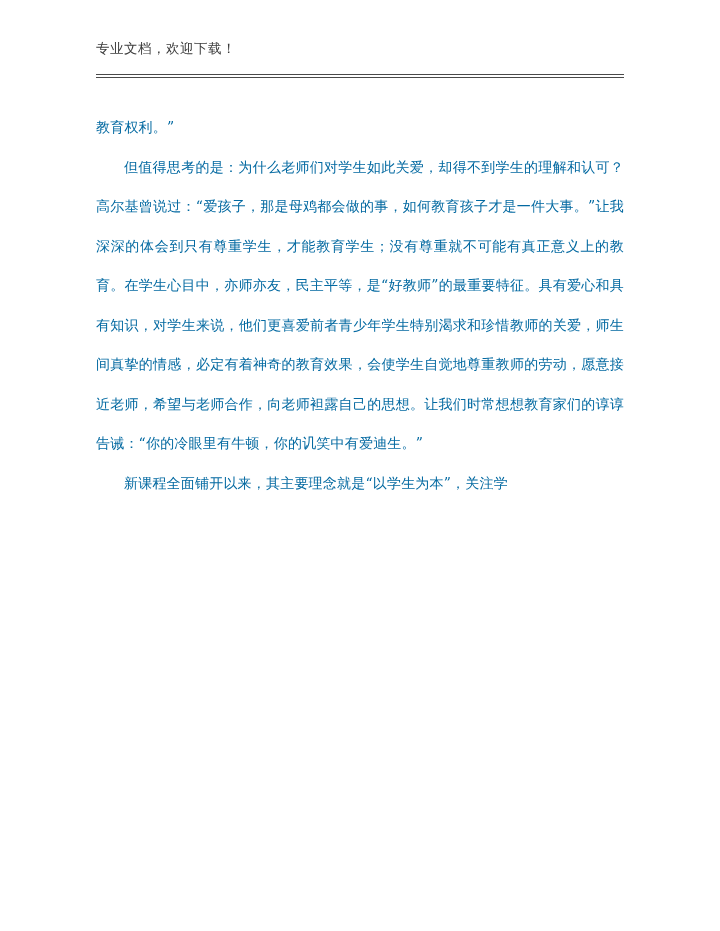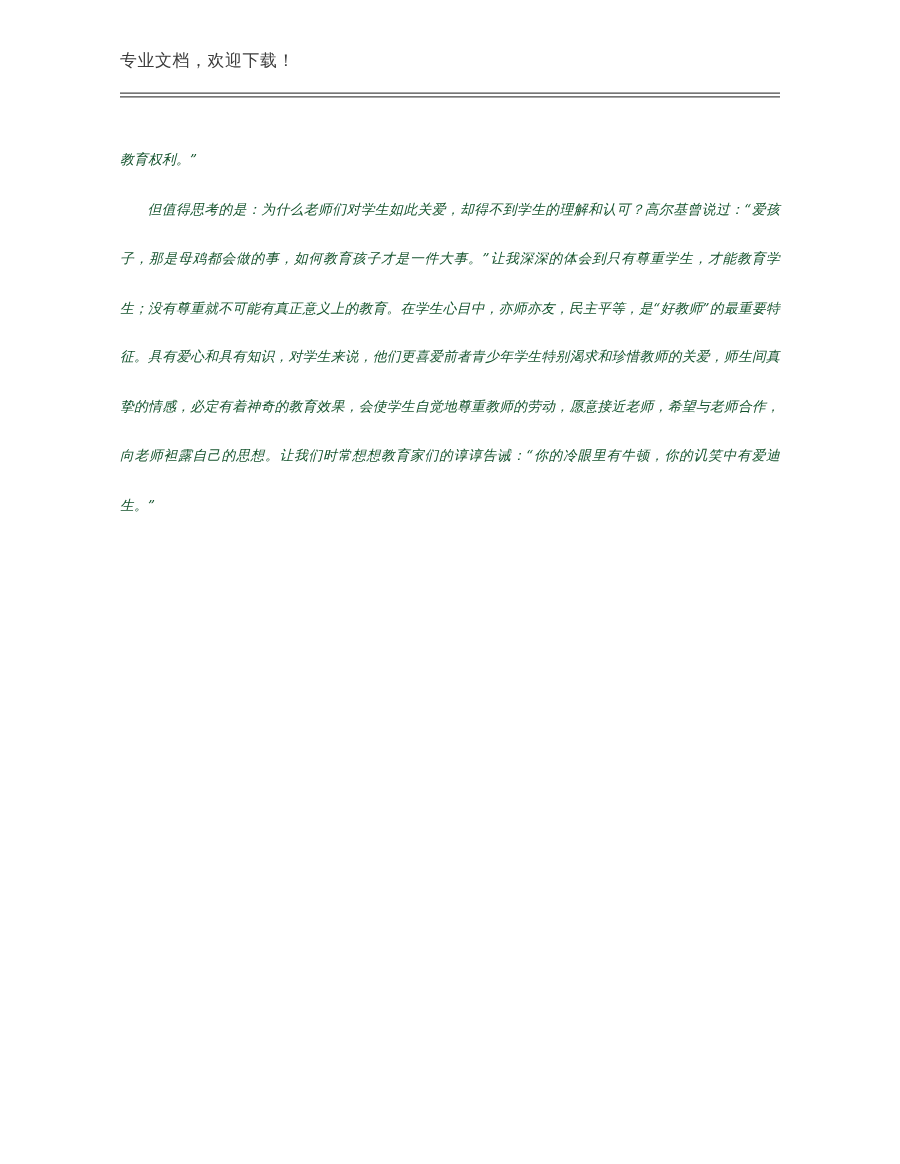--- a/index.html
+++ b/index.html
@@ -48,42 +48,42 @@
     border-top: 1px solid #4a4a4a;
   }
   .body-area {
     position: absolute;
     top: 108px;
     left: 96px;
     width: 528px;
   }
   p.para {
     margin: 0 0 0 0;
-    font-size: 11px;
+    font-size: 14px;
     line-height: 39.5px;
-    color: #14532d;
+    color: #0369a1;
     text-align: justify;
     text-justify: inter-ideograph;
     letter-spacing: 0.2px;
     font-family: "DejaVu Serif", serif;
-    font-style: italic;
   }
   p.indent {
     text-indent: 2em;
   }
 </style>
 </head>
 <body>
 
 <div class="page">
 
   <div class="header">
     <div class="header-text">专业文档，欢迎下载！</div>
   </div>
   <div class="header-rule"></div>
   <div class="header-rule2"></div>
 
   <div class="body-area">
     <p class="para">教育权利。”</p>
     <p class="para indent">但值得思考的是：为什么老师们对学生如此关爱，却得不到学生的理解和认可？高尔基曾说过：“爱孩子，那是母鸡都会做的事，如何教育孩子才是一件大事。”让我深深的体会到只有尊重学生，才能教育学生；没有尊重就不可能有真正意义上的教育。在学生心目中，亦师亦友，民主平等，是“好教师”的最重要特征。具有爱心和具有知识，对学生来说，他们更喜爱前者青少年学生特别渴求和珍惜教师的关爱，师生间真挚的情感，必定有着神奇的教育效果，会使学生自觉地尊重教师的劳动，愿意接近老师，希望与老师合作，向老师袒露自己的思想。让我们时常想想教育家们的谆谆告诫：“你的冷眼里有牛顿，你的讥笑中有爱迪生。”</p>
+    <p class="para indent">新课程全面铺开以来，其主要理念就是“以学生为本”，关注学</p>
   </div>
 
 </div>
 
 </body></html>

